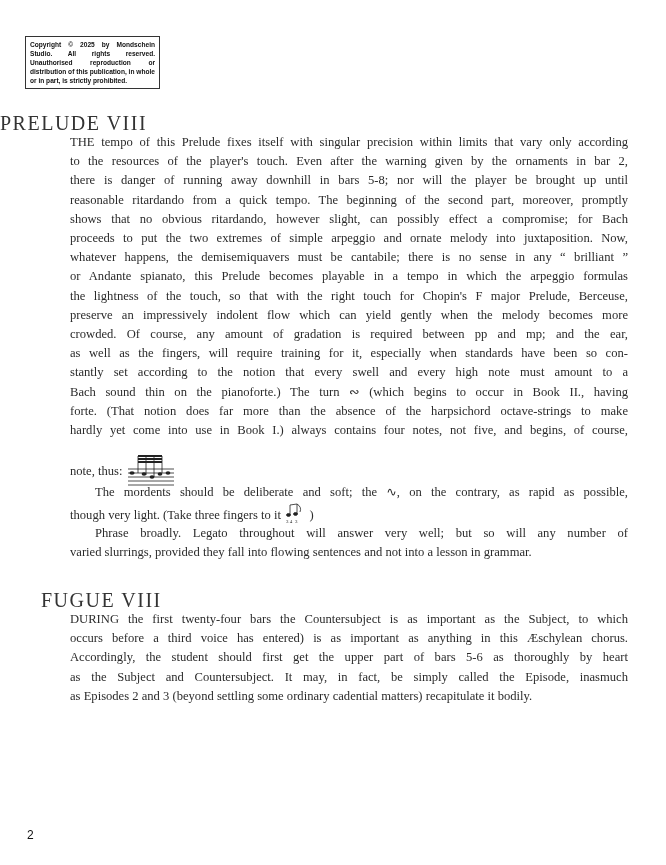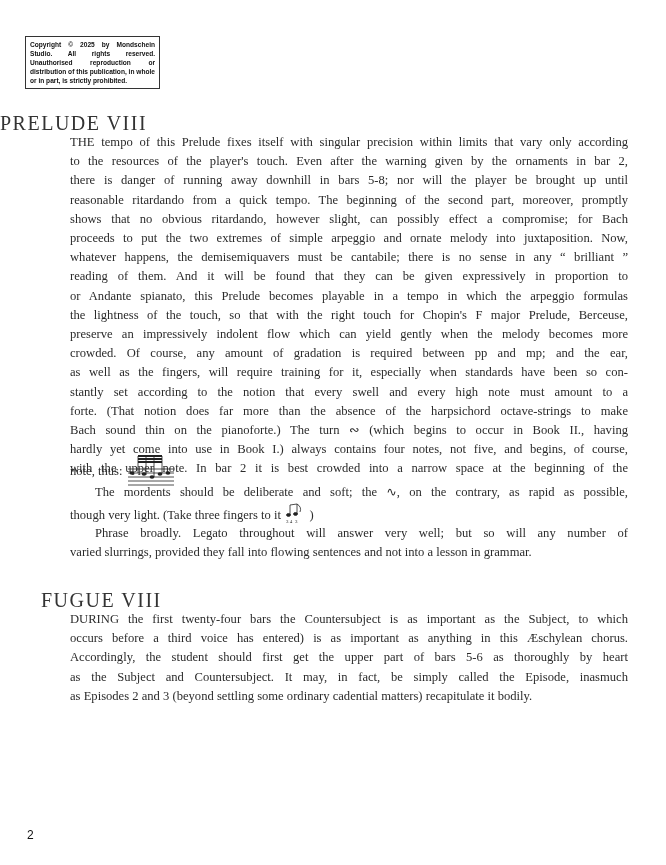--- a/index.html
+++ b/index.html
@@ -21,31 +21,29 @@
 <div class="heading" style="top:112px;">PRELUDE VIII</div>
 
 <div class="para" style="top:133px;">
   <span class="line">THE tempo of this Prelude fixes itself with singular precision within limits that vary only according</span>
   <span class="line">to the resources of the player's touch.   Even after the warning given by the ornaments in bar 2,</span>
   <span class="line">there is danger of running away downhill in bars 5-8; nor will the player be brought up until</span>
   <span class="line">reasonable ritardando from a quick tempo.   The beginning of the second part, moreover, promptly</span>
   <span class="line">shows that no obvious ritardando, however slight, can possibly effect a compromise; for Bach</span>
   <span class="line">proceeds to put the two extremes of simple arpeggio and ornate melody into juxtaposition.   Now,</span>
   <span class="line">whatever happens, the demisemiquavers must be cantabile;  there is no sense in any “ brilliant ”</span>
-  <span class="line">reading of them.   And it will be found that they can be given expressively in proportion to</span>
   <span class="line">or Andante spianato, this Prelude becomes playable in a tempo in which the arpeggio formulas</span>
   <span class="line">the lightness of the touch, so that with the right touch for Chopin's F major Prelude, Berceuse,</span>
   <span class="line">preserve an impressively indolent flow which can yield gently when the melody becomes more</span>
   <span class="line">crowded.   Of course, any amount of gradation is required between pp and mp; and the ear,</span>
   <span class="line">as well as the fingers, will require training for it, especially when standards have been so con-</span>
   <span class="line">stantly set according to the notion that every swell and every high note must amount to a</span>
+  <span class="line">Bach sound thin on the pianoforte.)   The turn ∾ (which begins to occur in Book II., having</span>
   <span class="line">forte.   (That notion does far more than the absence of the harpsichord octave-strings to make</span>
-  <span class="line">Bach sound thin on the pianoforte.)   The turn ∾ (which begins to occur in Book II., having</span>
   <span class="line">hardly yet come into use in Book I.) always contains four notes, not five, and begins, of course,</span>
-  <span class="line">with the upper note.   In bar 2 it is best crowded into a narrow space at the beginning of the</span>
 </div>
 
 <div class="para" style="top:452px;">
   <span>note, thus:</span>
   <span class="music">
     <svg width="50" height="34" viewBox="0 0 50 34">
       <g stroke="#222" stroke-width="0.8">
         <line x1="2" y1="17" x2="48" y2="17"></line>
         <line x1="2" y1="21" x2="48" y2="21"></line>
         <line x1="2" y1="25" x2="48" y2="25"></line>

